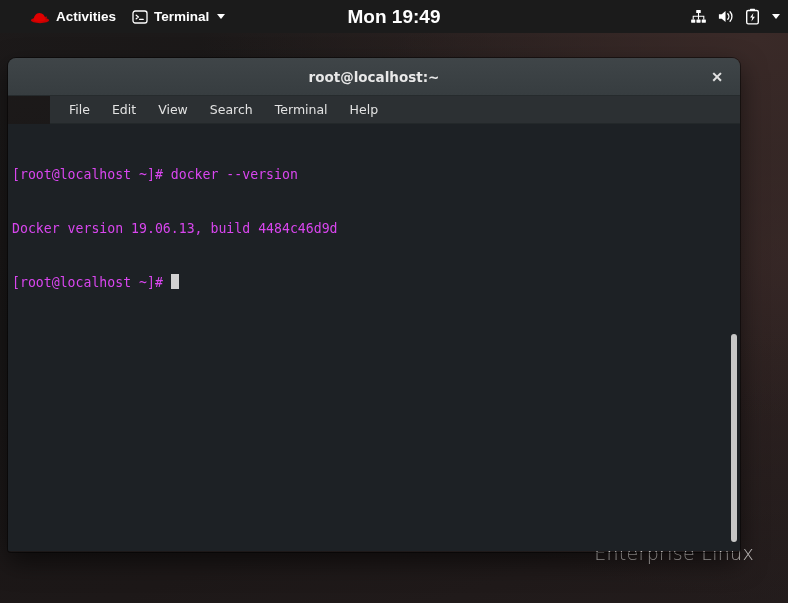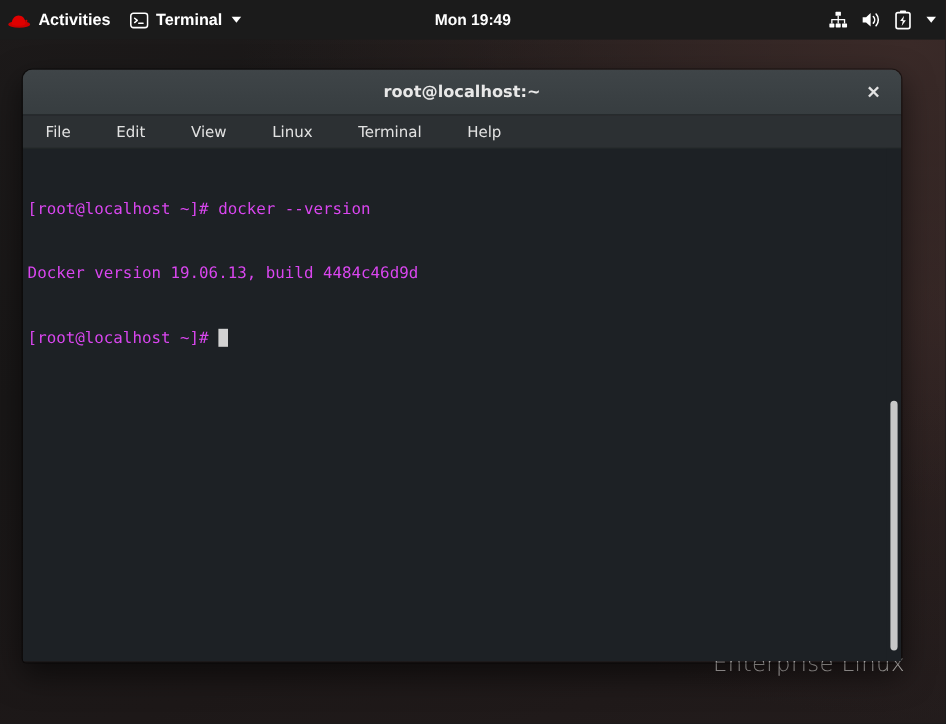--- a/index.html
+++ b/index.html
@@ -51,20 +51,21 @@
     color: #ffffff;
     font-size: 13.5px;
     font-weight: bold;
     z-index: 20;
   }
 
   #topbar-left {
     display: flex;
     align-items: flex-end;
     height: 100%;
+    padding-left: 24px;
   }
 
   .topbar-btn {
     display: flex;
     align-items: center;
     height: 100%;
     padding: 0 8px;
     gap: 6px;
     cursor: default;
   }
@@ -85,42 +86,42 @@
 
   #clock {
     position: absolute;
     left: 0; right: 0;
     top: 0;
     height: 33px;
     display: flex;
     align-items: center;
     justify-content: center;
     pointer-events: none;
-    font-size: 13px;
+    font-size: 19px;
     font-weight: bold;
     color: #ffffff;
   }
 
   #topbar-right {
     position: absolute;
     right: 8px;
     top: 0;
     height: 33px;
     display: flex;
     align-items: center;
     gap: 10px;
     z-index: 2;
   }
 
   #topbar-right svg { display: block; }
 
   
   #terminal-window {
     position: absolute;
-    left: 19px;
+    left: 8px;
     top: 58px;
     width: 732px;
     height: 494px;
     border-radius: 8px 8px 3px 3px;
     box-shadow: 0 10px 26px rgba(0,0,0,0.55), 0 0 0 1px rgba(0,0,0,0.45);
     overflow: hidden;
     z-index: 10;
   }
 
   #titlebar {
@@ -155,22 +156,23 @@
     font-weight: bold;
     cursor: default;
   }
 
   #menubar {
     height: 28px;
     background: #2c3033;
     display: flex;
     align-items: center;
     padding-left: 10px;
-    gap: 20px;
+    gap: 4px;
     border-bottom: 1px solid #23282a;
+    margin-left: 42px;
   }
 
   .menu-item {
     font-size: 12.5px;
     color: #e2e2e2;
     padding: 3px 9px;
     border-radius: 3px;
     cursor: default;
     font-family: "DejaVu Sans", sans-serif;
   }
@@ -304,21 +306,21 @@
 
   <div id="titlebar">
     <div id="window-title">root@localhost:~</div>
     <div id="close-button">✕</div>
   </div>
 
   <div id="menubar">
     <div class="menu-item">File</div>
     <div class="menu-item">Edit</div>
     <div class="menu-item">View</div>
-    <div class="menu-item">Linux</div>
+    <div class="menu-item">Search</div>
     <div class="menu-item">Terminal</div>
     <div class="menu-item">Help</div>
   </div>
 
   <div id="terminal-body">
 
     <div id="terminal-output">
       <div class="term-line">[root@localhost ~]# docker --version</div>
       <div class="term-line">Docker version 19.06.13, build 4484c46d9d</div>
       <div class="term-line" id="cursor-line"><span>[root@localhost ~]# </span><span id="cursor-block"></span></div>

